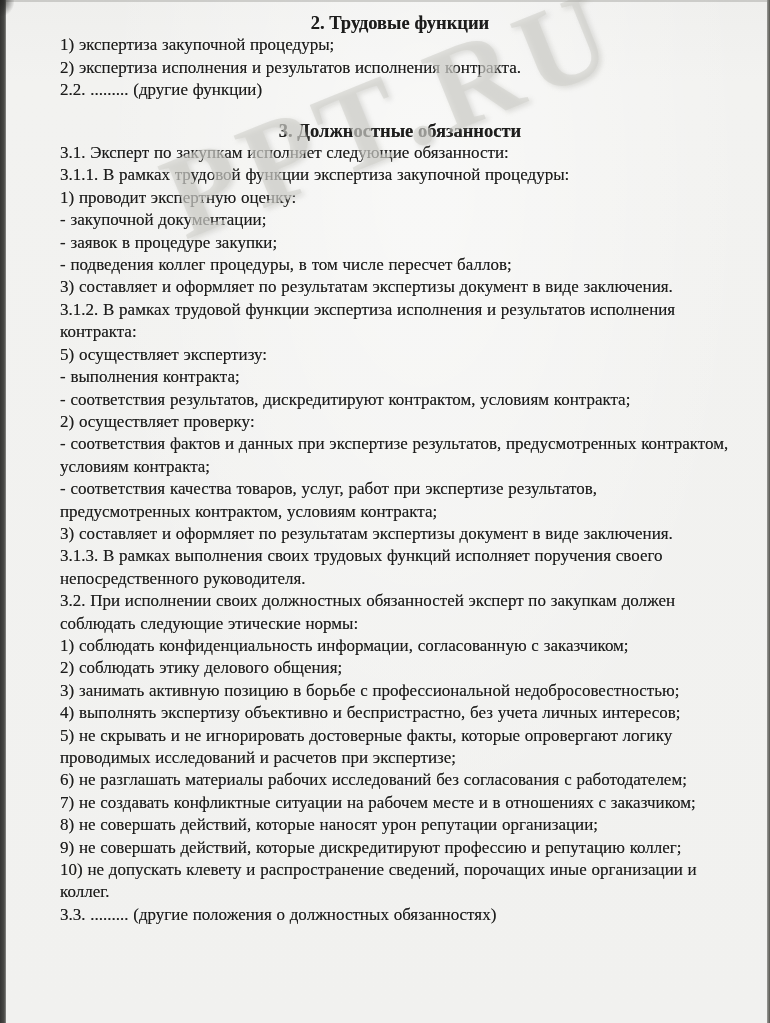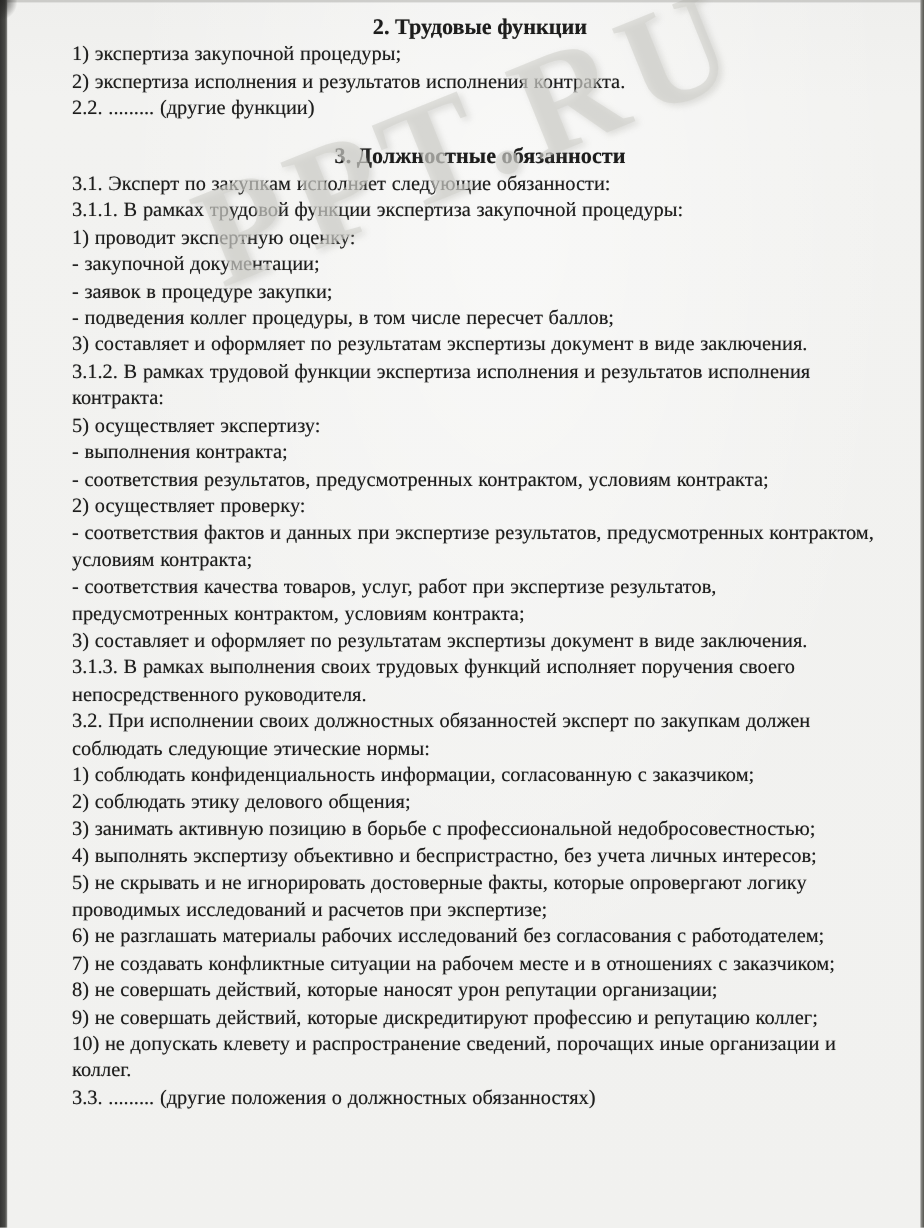--- a/index.html
+++ b/index.html
@@ -112,21 +112,21 @@
         <p class="para">3.1. Эксперт по закупкам исполняет следующие обязанности:</p>
         <p class="para bold">3.1.1. В рамках трудовой функции экспертиза закупочной процедуры:</p>
         <p class="para">1) проводит экспертную оценку:</p>
         <p class="para">- закупочной документации;</p>
         <p class="para">- заявок в процедуре закупки;</p>
         <p class="para">- подведения коллег процедуры, в том числе пересчет баллов;</p>
         <p class="para">3) составляет и оформляет по результатам экспертизы документ в виде заключения.</p>
         <p class="para bold">3.1.2. В рамках трудовой функции экспертиза исполнения и результатов исполнения контракта:</p>
         <p class="para">5) осуществляет экспертизу:</p>
         <p class="para">- выполнения контракта;</p>
-        <p class="para">- соответствия результатов, предусмотренных контрактом, условиям контракта;</p>
+        <p class="para">- соответствия результатов, дискредитируют контрактом, условиям контракта;</p>
         <p class="para">2) осуществляет проверку:</p>
         <p class="para">- соответствия фактов и данных при экспертизе результатов, предусмотренных контрактом, условиям контракта;</p>
         <p class="para">- соответствия качества товаров, услуг, работ при экспертизе результатов,
 предусмотренных контрактом, условиям контракта;</p>
         <p class="para">3) составляет и оформляет по результатам экспертизы документ в виде заключения.</p>
         <p class="para bold">3.1.3. В рамках выполнения своих трудовых функций исполняет поручения своего непосредственного руководителя.</p>
         <p class="para">3.2. При исполнении своих должностных обязанностей эксперт по закупкам должен соблюдать следующие этические нормы:</p>
         <p class="para">1) соблюдать конфиденциальность информации, согласованную с заказчиком;</p>
         <p class="para">2) соблюдать этику делового общения;</p>
         <p class="para">3) занимать активную позицию в борьбе с профессиональной недобросовестностью;</p>

